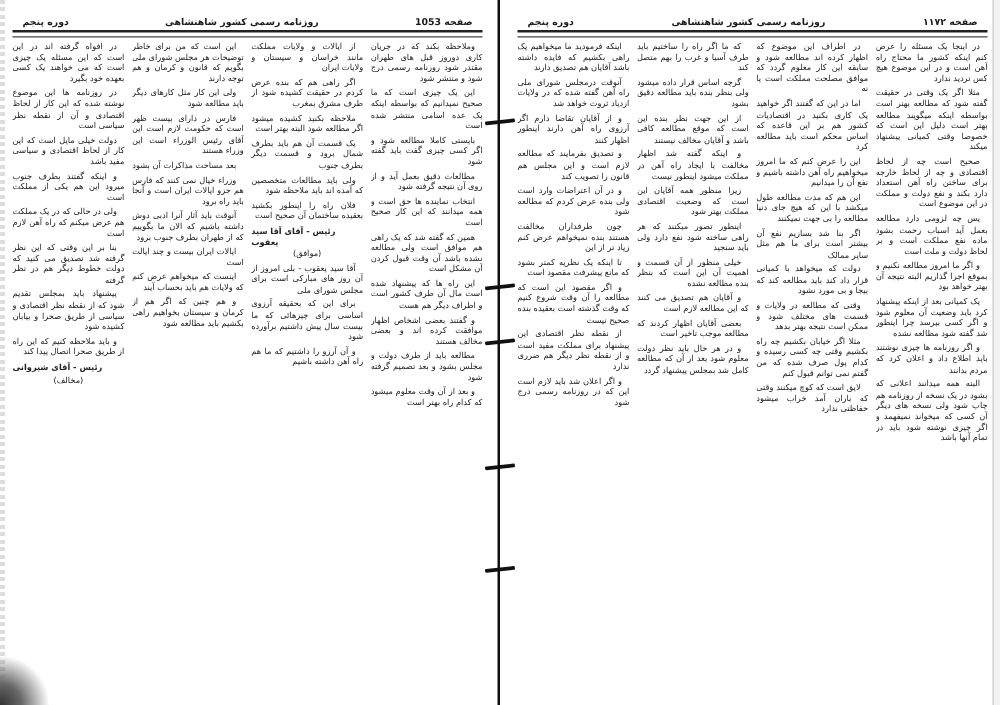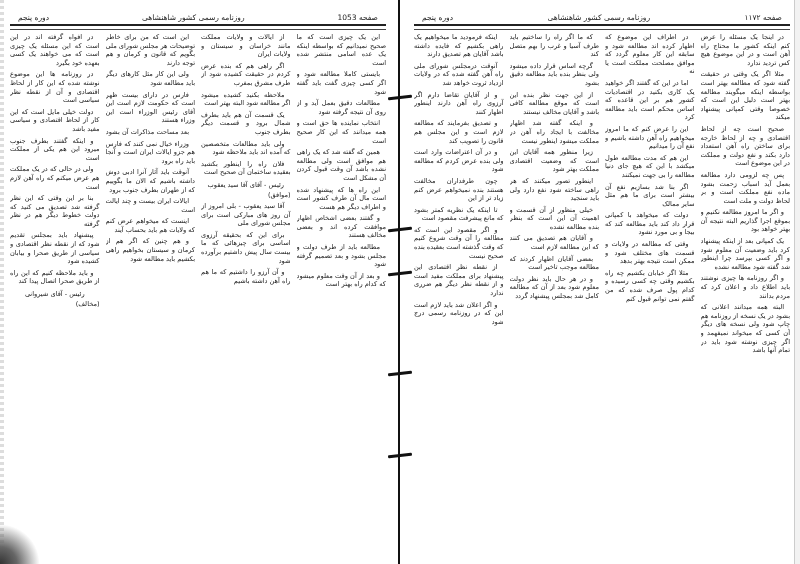--- a/index.html
+++ b/index.html
@@ -2,27 +2,27 @@
 <html><head>
 <meta charset="utf-8">
 <style>
   html,body{margin:0;padding:0;background:#fff;}
   body{width:800px;height:564px;overflow:hidden;position:relative;font-family:"DejaVu Sans",sans-serif;color:#1a1a1a;}
   .spread{position:absolute;inset:0;display:flex;flex-direction:row-reverse;}
   .page{position:relative;width:400px;height:564px;box-sizing:border-box;padding:8px 10px 0 10px;overflow:hidden;}
   .page.right{padding-left:14px;}
   .page.left{padding-right:14px;border-left:0;}
   .header{display:flex;flex-direction:row-reverse;justify-content:space-between;align-items:flex-end;height:14px;font-size:7.5px;padding:0 8px;}
-  .header span{white-space:nowrap;}
+  .header span{white-space:nowrap;font-weight:bold;}
   .rule{height:3px;border-top:2px solid #222;border-bottom:1px solid #444;margin:2px 0 3px 0;}
   .cols{display:flex;flex-direction:row-reverse;gap:6px;height:520px;}
   .col{flex:1;direction:rtl;text-align:justify;font-size:6.6px;line-height:8.6px;overflow:hidden;color:#222;}
   .col p{margin:0 0 3px 0;text-indent:6px;}
-  .col .head{text-align:center;text-indent:0;font-weight:normal;margin:4px 0 1px 0;}
-  .col .sub{text-indent:0;margin:0 0 3px 0;}
+  .col .head{text-align:left;text-indent:0;font-weight:bold;margin:4px 0 1px 0;}
+  .col .sub{text-align:center;text-indent:0;margin:0 0 3px 0;}
   .spine{position:absolute;left:398px;top:0;width:2px;height:564px;background:#111;}
   .tick{position:absolute;left:388px;width:24px;height:3px;background:#111;border-radius:1px;transform:rotate(-6deg);}
   .edge-left{position:absolute;left:0;top:0;width:4px;height:564px;background:repeating-linear-gradient(#ddd 0 3px,#fff 3px 6px);}
   .edge-right{position:absolute;right:0;top:0;width:5px;height:564px;background:#f2f2f2;border-left:1px solid #ccc;}
   .smudge{position:absolute;left:0;bottom:0;width:40px;height:40px;background:radial-gradient(circle at 0 100%,#333 0,#666 30%,transparent 70%);}
 </style>
 </head>
 <body>
 
 <div class="edge-left"></div>
@@ -50,20 +50,21 @@
         </div>
         <div class="col">
           <p>در اطراف این موضوع که اظهار کرده اند مطالعه شود و سابقه این کار معلوم گردد که موافق مصلحت مملکت است یا نه</p>
           <p>اما در این که گفتند اگر خواهید یک کاری بکنید در اقتصادیات کشور هم بر این قاعده که اساس محکم است باید مطالعه کرد</p>
           <p>این را عرض کنم که ما امروز میخواهیم راه آهن داشته باشیم و نفع آن را میدانیم</p>
           <p>این هم که مدت مطالعه طول میکشد با این که هیچ جای دنیا مطالعه را بی جهت نمیکنند</p>
           <p>اگر بنا شد بسازیم نفع آن بیشتر است برای ما هم مثل سایر ممالک</p>
           <p>دولت که میخواهد با کمپانی قرار داد کند باید مطالعه کند که بیجا و بی مورد نشود</p>
           <p>وقتی که مطالعه در ولایات و قسمت های مختلف شود و ممکن است نتیجه بهتر بدهد</p>
           <p>مثلا اگر خیابان بکشیم چه راه بکشیم وقتی چه کسی رسیده و کدام پول صرف شده که من گفتم نمی توانم قبول کنم</p>
+          <p>لایق است که کوچ میکنند وقتی که باران آمد خراب میشود حفاظتی ندارد</p>
         </div>
         <div class="col">
           <p>که ما اگر راه را ساختیم باید طرف آسیا و غرب را بهم متصل کند</p>
           <p>گرچه اساس قرار داده میشود ولی بنظر بنده باید مطالعه دقیق بشود</p>
           <p>از این جهت نظر بنده این است که موقع مطالعه کافی باشد و آقایان مخالف نیستند</p>
           <p>و اینکه گفته شد اظهار مخالفت با ایجاد راه آهن در مملکت میشود اینطور نیست</p>
           <p>زیرا منظور همه آقایان این است که وضعیت اقتصادی مملکت بهتر شود</p>
           <p>اینطور تصور میکنند که هر راهی ساخته شود نفع دارد ولی باید سنجید</p>
           <p>خیلی منظور از آن قسمت و اهمیت آن این است که بنظر بنده مطالعه نشده</p>
           <p>و آقایان هم تصدیق می کنند که این مطالعه لازم است</p>
@@ -87,20 +88,21 @@
 
   <div class="page left">
     <div class="header">
       <span>صفحه 1053</span>
       <span>روزنامه رسمی کشور شاهنشاهی</span>
       <span>دوره پنجم</span>
     </div>
     <div class="rule"></div>
     <div class="cols">
         <div class="col">
+          <p>وملاحظه بکند که در جریان کاری دوروز قبل های طهران مقتدر شود روزنامه رسمی درج شود و منتشر شود</p>
           <p>این یک چیزی است که ما صحیح نمیدانیم که بواسطه اینکه یک عده اسامی منتشر شده است</p>
           <p>بایستی کاملا مطالعه شود و اگر کسی چیزی گفت باید گفته شود</p>
           <p>مطالعات دقیق بعمل آید و از روی آن نتیجه گرفته شود</p>
           <p>انتخاب نماینده ها حق است و همه میدانند که این کار صحیح است</p>
           <p>همین که گفته شد که یک راهی هم موافق است ولی مطالعه نشده باشد آن وقت قبول کردن آن مشکل است</p>
           <p>این راه ها که پیشنهاد شده است مال آن طرف کشور است و اطراف دیگر هم هست</p>
           <p>و گفتند بعضی اشخاص اظهار موافقت کرده اند و بعضی مخالف هستند</p>
           <p>مطالعه باید از طرف دولت و مجلس بشود و بعد تصمیم گرفته شود</p>
           <p>و بعد از آن وقت معلوم میشود که کدام راه بهتر است</p>
         </div>

